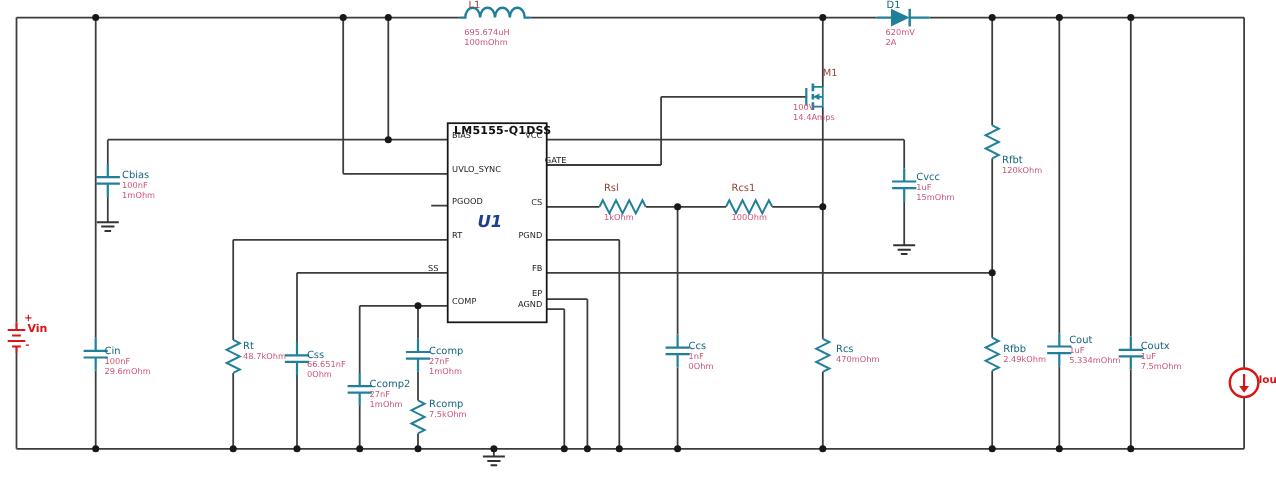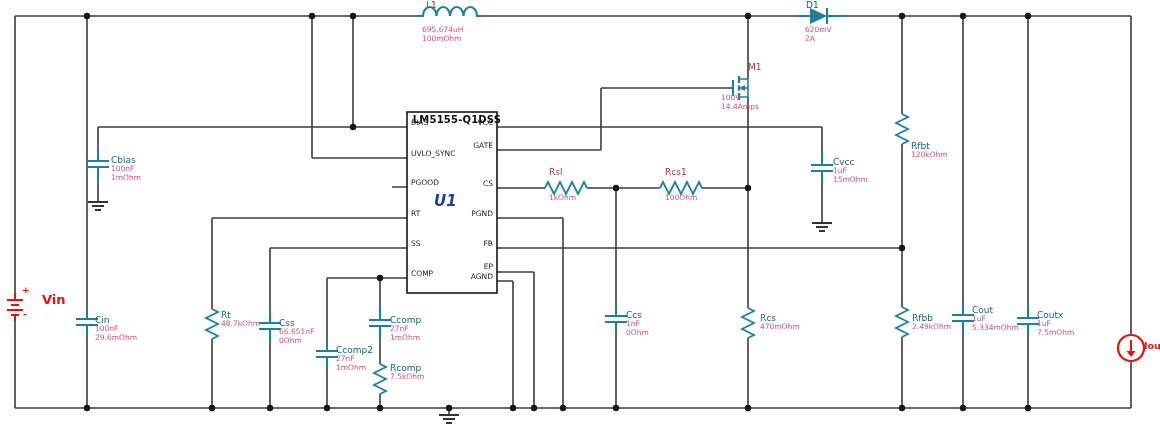--- a/index.html
+++ b/index.html
@@ -172,25 +172,25 @@
   </g>
 </svg>
 
 <div class="icTitle">LM5155-Q1DSS</div>
 <div class="icRef">U1</div>
 
 <div class="pin" style="left:411px;top:119px;">BIAS</div>
 <div class="pin" style="left:411px;top:150px;">UVLO_SYNC</div>
 <div class="pin" style="left:411px;top:179px;">PGOOD</div>
 <div class="pin" style="left:411px;top:210px;">RT</div>
-<div class="pin" style="left:411px;top:240px;">SS</div>
+<div class="pin" style="left:389px;top:240px;">SS</div>
 <div class="pin" style="left:411px;top:270px;">COMP</div>
 
 <div class="pin pinR" style="top:119px;">VCC</div>
-<div class="pin pinR" style="top:142px;">GATE</div>
+<div class="pin pinR" style="top:142px;padding-left:22px;">GATE</div>
 <div class="pin pinR" style="top:180px;">CS</div>
 <div class="pin pinR" style="top:210px;">PGND</div>
 <div class="pin pinR" style="top:240px;">FB</div>
 <div class="pin pinR" style="top:263px;">EP</div>
 <div class="pin pinR" style="top:273px;">AGND</div>
 
 <div class="lbl" style="left:426px;top:0px;">
   <div class="cname mn">L1</div>
     </div>
 <div class="lbl" style="left:422px;top:26px;">
@@ -207,21 +207,21 @@
     </div>
 
 <div class="lbl" style="left:720px;top:62px;padding-left:28px;">
   <div class="cname mn">M1</div>
     </div>
 <div class="lbl" style="left:721px;top:94px;">
   <div class="cval">100V</div>
       <div class="cval">14.4Amps</div>
     </div>
 
-<div class="lbl rn" style="left:42px;top:295px;font-size:13px;">Vin</div>
+<div class="lbl rn" style="left:25px;top:295px;font-size:10px;">Vin</div>
 <div class="sign" style="left:22px;top:286px;">+</div>
 <div class="sign" style="left:23px;top:310px;">-</div>
 
 <div class="lbl" style="left:111px;top:155px;">
   <div class="cname tn">Cbias</div>
   <div class="cval">100nF</div>
   <div class="cval">1mOhm</div>
     </div>
 
 <div class="lbl" style="left:95px;top:315px;">

